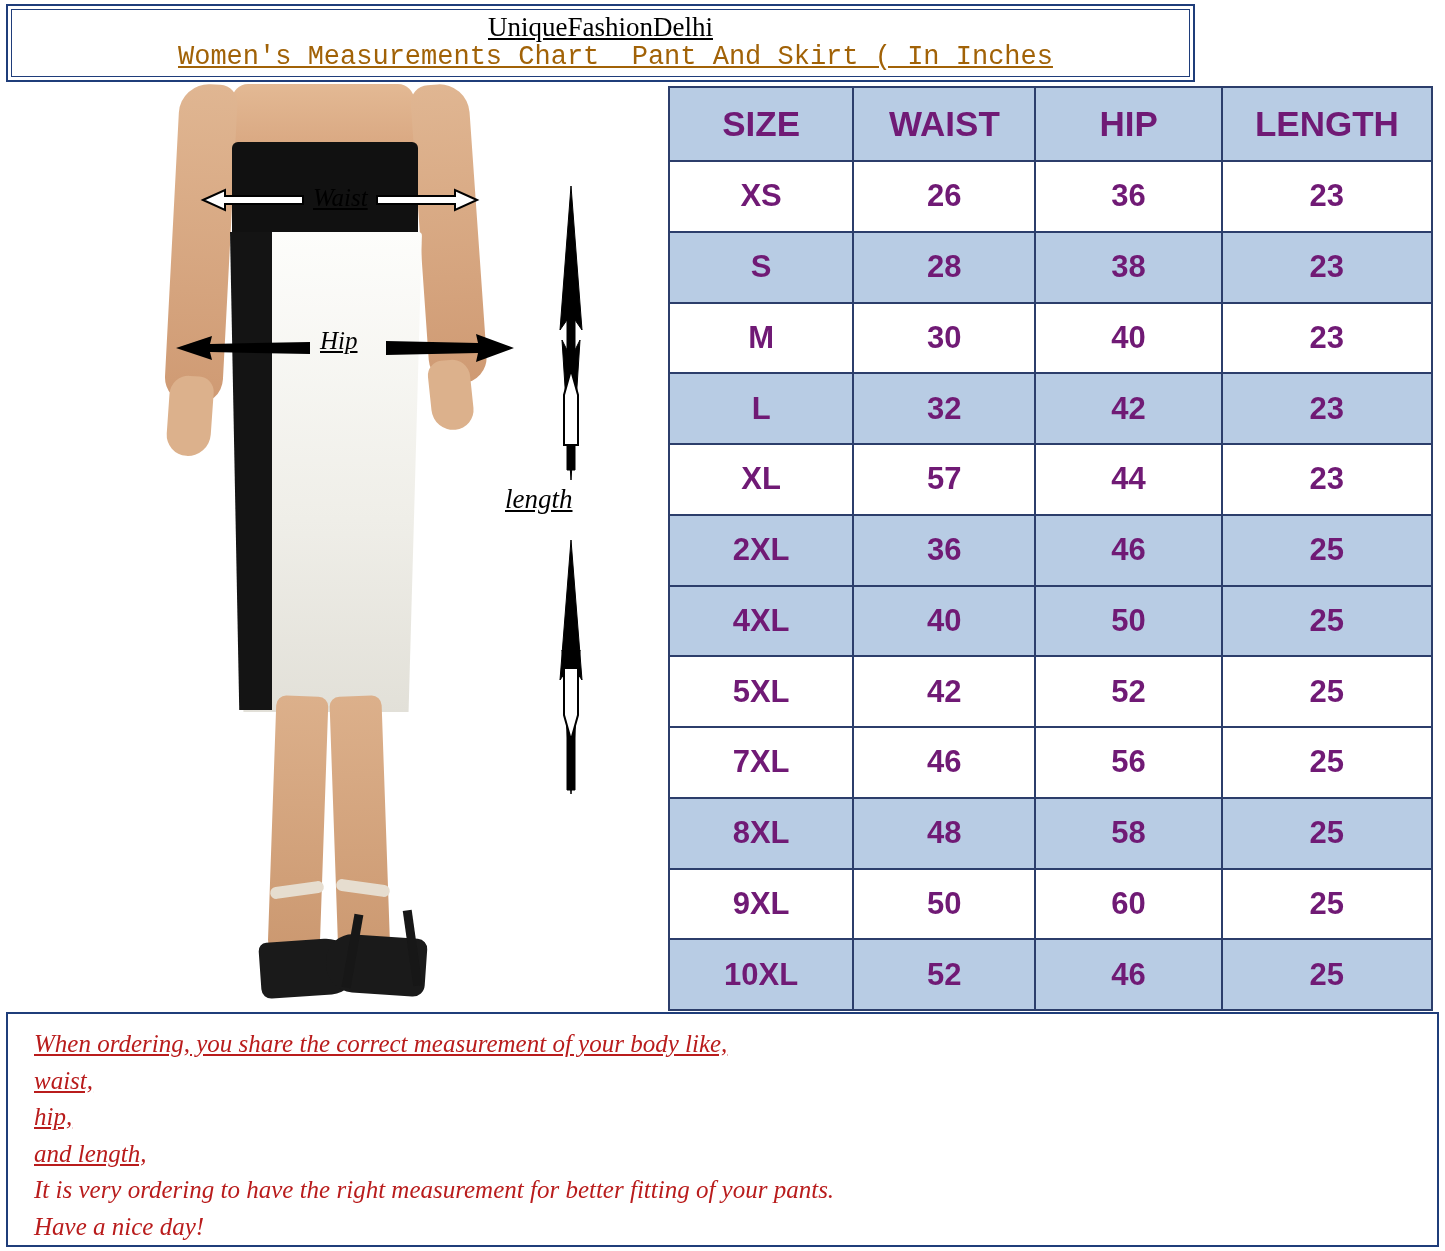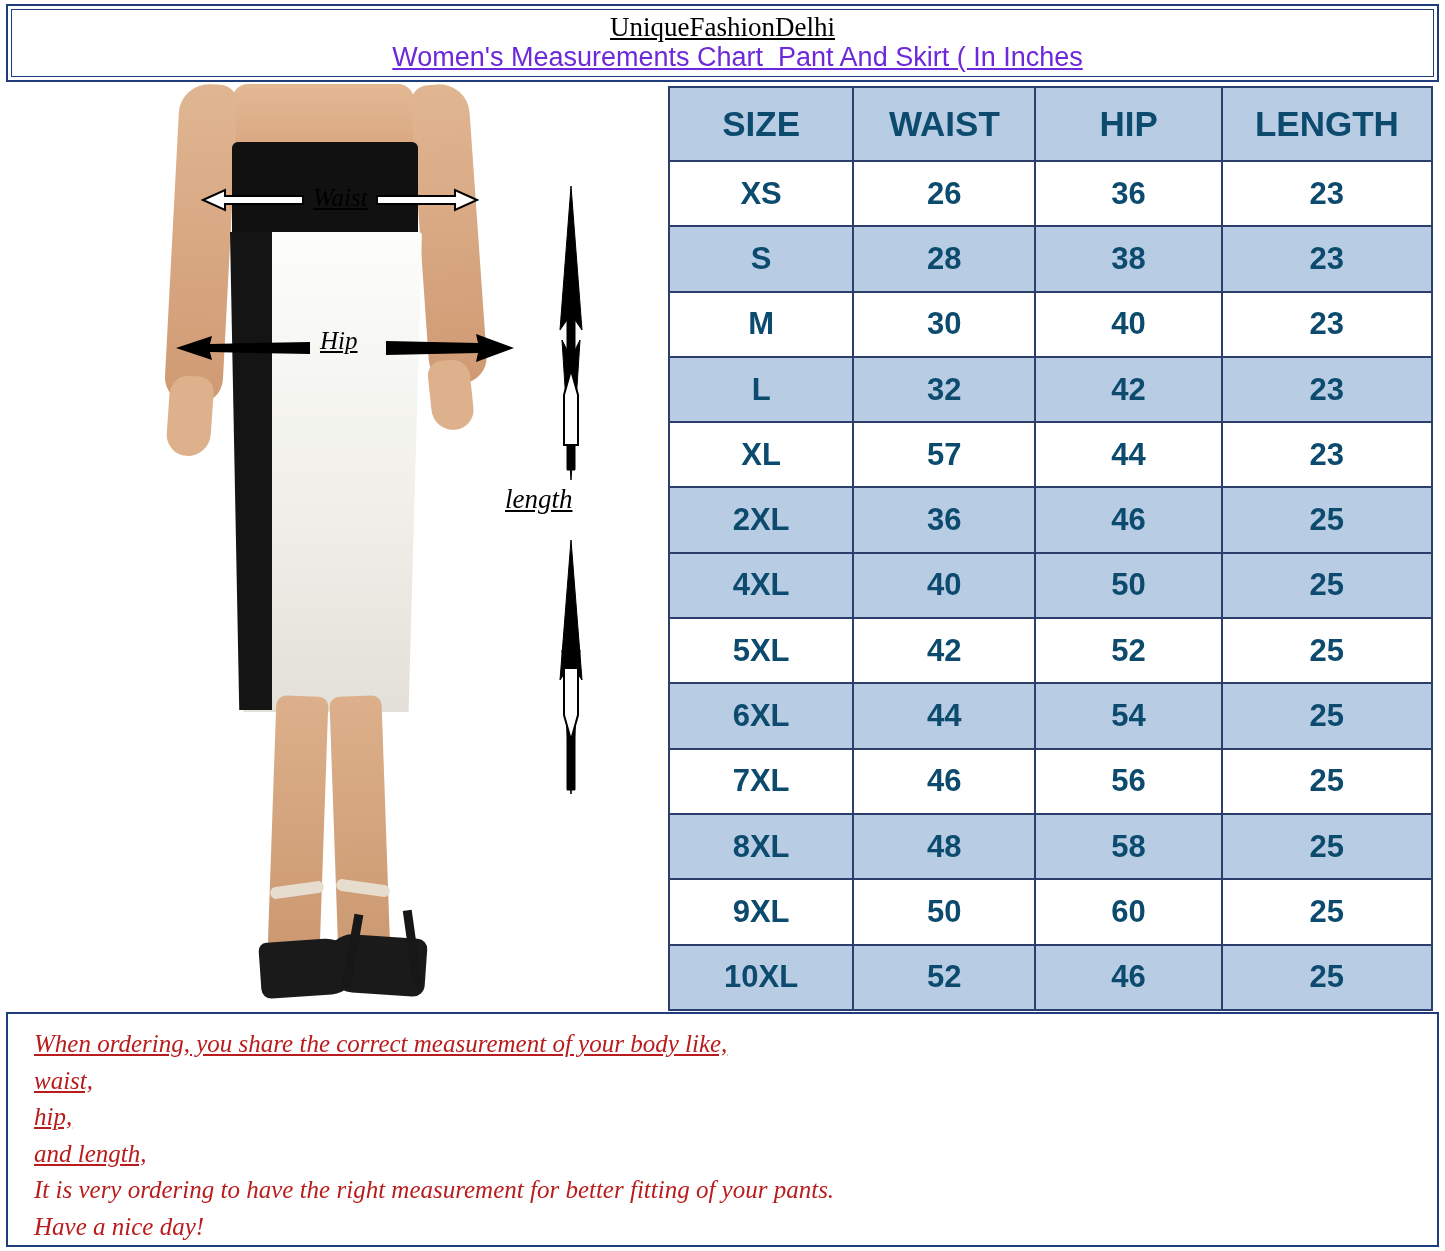--- a/index.html
+++ b/index.html
@@ -20,21 +20,21 @@
     height: 1251px;
     background: #ffffff;
     box-sizing: border-box;
   }
 
   
   .header-box {
     position: absolute;
     left: 6px;
     top: 4px;
-    width: 1433px;
+    width: 1189px;
     height: 78px;
     border: 2px solid #1f3d7a;
     box-sizing: border-box;
     background: #ffffff;
   }
   .header-inner {
     position: absolute;
     left: 3px;
     top: 3px;
     right: 3px;
@@ -47,23 +47,23 @@
     justify-content: center;
   }
   .header-line1 {
     font-family: "Liberation Serif", serif;
     font-size: 27px;
     color: #000000;
     text-decoration: underline;
     line-height: 1.08;
   }
   .header-line2 {
-    font-family: Liberation Sans, sans-serif;
+    font-family: Liberation Mono, monospace;
     font-size: 27px;
-    color: #6d28d9;
+    color: #a16207;
     text-decoration: underline;
     line-height: 1.12;
     white-space: pre;
     margin-left: 30px;
   }
 
   
   .left-panel {
     position: absolute;
     left: 0px;
@@ -288,21 +288,21 @@
     height: 100%;
     table-layout: fixed;
   }
   table.size-table th,
   table.size-table td {
     border: 2px solid #2c3e6b;
     text-align: center;
     vertical-align: middle;
     font-family: "Liberation Sans", sans-serif;
     font-weight: bold;
-    color: #0c4a6e;
+    color: #701a75;
     padding: 0;
   }
   table.size-table th {
     font-size: 35px;
     background: #b8cce4;
     height: 72px;
   }
   table.size-table td {
     font-size: 31px;
     height: 59px;
@@ -469,26 +469,20 @@
           <td>40</td>
           <td>50</td>
           <td>25</td>
         </tr>
         <tr>
           <td>5XL</td>
           <td>42</td>
           <td>52</td>
           <td>25</td>
         </tr>
-        <tr class="alt">
-          <td>6XL</td>
-          <td>44</td>
-          <td>54</td>
-          <td>25</td>
-        </tr>
         <tr>
           <td>7XL</td>
           <td>46</td>
           <td>56</td>
           <td>25</td>
         </tr>
         <tr class="alt">
           <td>8XL</td>
           <td>48</td>
           <td>58</td>

